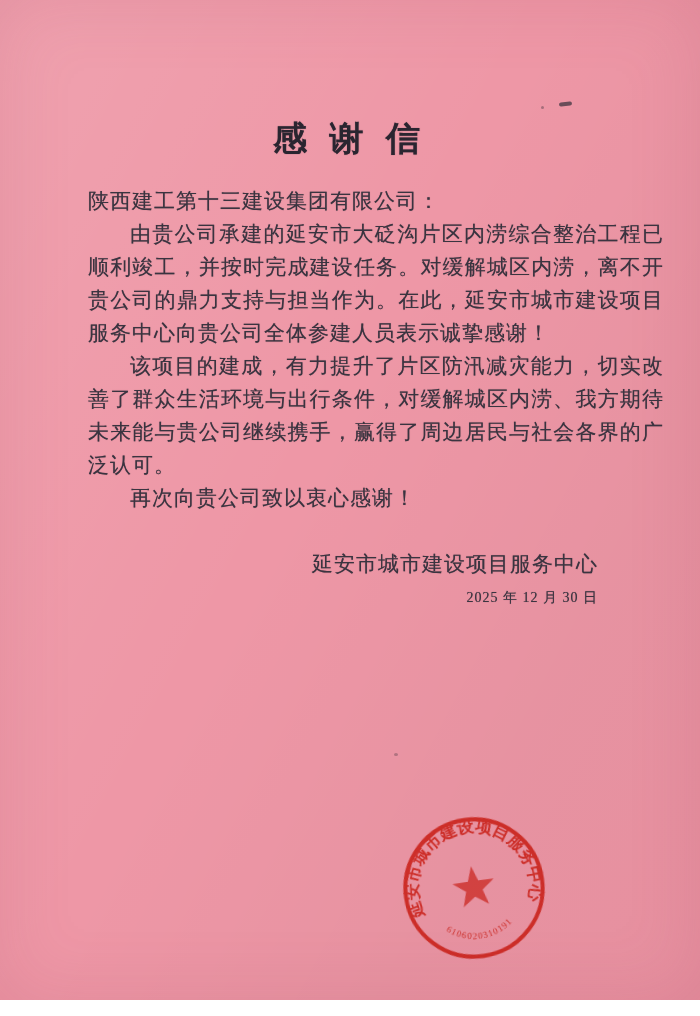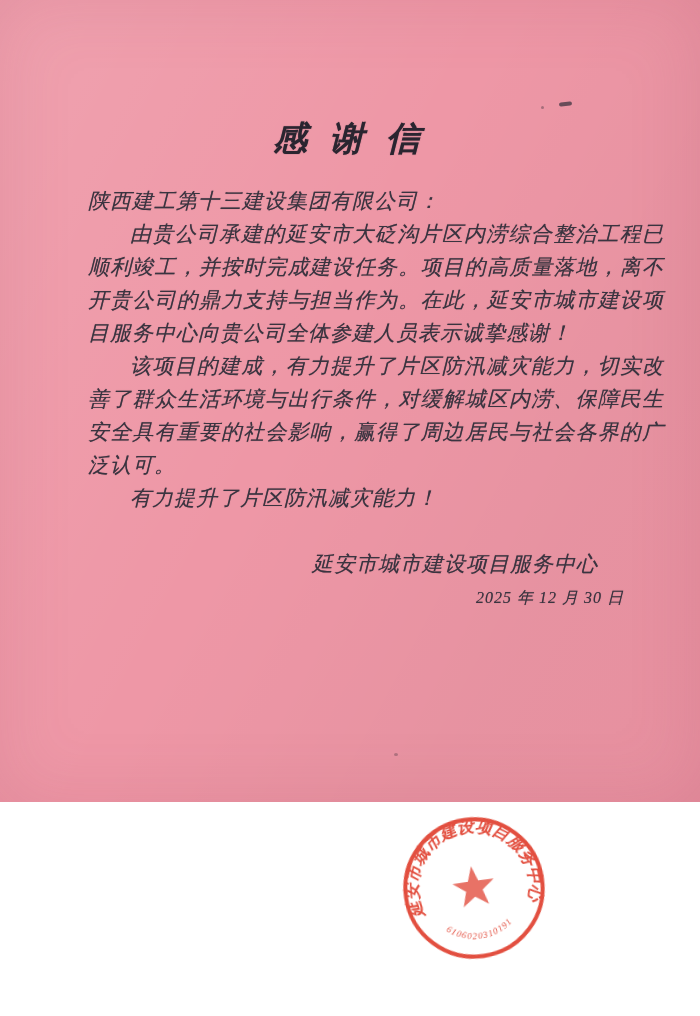--- a/index.html
+++ b/index.html
@@ -9,27 +9,26 @@
   }
   * { margin: 0; padding: 0; box-sizing: border-box; }
   html, body { width: 700px; height: 1016px; }
   body {
     font-family: "Liberation Serif", "DejaVu Serif", serif;
     overflow: hidden;
   }
   .page {
     position: relative;
     width: 700px;
-    height: 802px;
+    height: 1000px;
     background:
       linear-gradient(118deg, rgba(255,255,255,0.10) 0%, rgba(255,255,255,0.04) 28%, rgba(0,0,0,0.0) 45%, rgba(0,0,0,0.03) 75%, rgba(120,30,55,0.06) 100%),
       var(--paper);
     box-shadow: inset 0 0 70px rgba(170,75,100,0.18);
     color: var(--ink);
-    font-style: italic;
   }
   .title {
     padding-top: 117px;
     text-align: center;
     font-size: 34px;
     line-height: 44px;
     font-weight: 700;
     letter-spacing: 7px;
     color: #2a2530;
     text-shadow: 0 0 1px rgba(35,30,40,0.55);
@@ -47,21 +46,21 @@
     position: relative;
     margin-top: 33px;
     line-height: 33px;
     font-size: 21px;
     letter-spacing: 1px;
     text-align: right;
     text-shadow: 0 0 0.7px rgba(45,38,50,0.55);
     z-index: 1;
   }
   .signature { padding-right: 102px; }
-  .date { padding-right: 76px; font-size: 16px; }
+  .date { padding-right: 102px; font-size: 14px; }
   .stamp {
     position: absolute;
     left: 401px;
     top: 815px;
     width: 146px;
     height: 146px;
     transform: rotate(-8deg);
     mix-blend-mode: multiply;
     opacity: 0.92;
     z-index: 2;
@@ -98,23 +97,23 @@
 <div class="page">
 
   <div class="smudge"></div>
   <div class="speck"></div>
   <div class="speck2"></div>
 
   <h1 class="title">感 谢 信</h1>
 
   <div class="content">
     <div class="salutation">陕西建工第十三建设集团有限公司：</div>
-    <p>由贵公司承建的延安市大砭沟片区内涝综合整治工程已顺利竣工，并按时完成建设任务。项目的高质量落地，离不开贵公司的鼎力支持与担当作为。在此，延安市城市建设项目服务中心向贵公司全体参建人员表示诚挚感谢！</p>
-    <p>该项目的建成，有力提升了片区防汛减灾能力，切实改善了群众生活环境与出行条件，对缓解城区内涝、保障民生安全具有重要的社会影响，赢得了周边居民与社会各界的广泛认可。</p>
-    <p>有力提升了片区防汛减灾能力！</p>
+    <p>由贵公司承建的延安市大砭沟片区内涝综合整治工程已顺利竣工，并按时完成建设任务。对缓解城区内涝，离不开贵公司的鼎力支持与担当作为。在此，延安市城市建设项目服务中心向贵公司全体参建人员表示诚挚感谢！</p>
+    <p>该项目的建成，有力提升了片区防汛减灾能力，切实改善了群众生活环境与出行条件，对缓解城区内涝、我方期待未来能与贵公司继续携手，赢得了周边居民与社会各界的广泛认可。</p>
+    <p>再次向贵公司致以衷心感谢！</p>
   </div>
 
   <div class="sign-block">
     <div class="signature">延安市城市建设项目服务中心</div>
     <div class="date">2025 年 12 月 30 日</div>
   </div>
 
   <div class="stamp">
     <svg viewBox="0 0 200 200">
       <defs>

